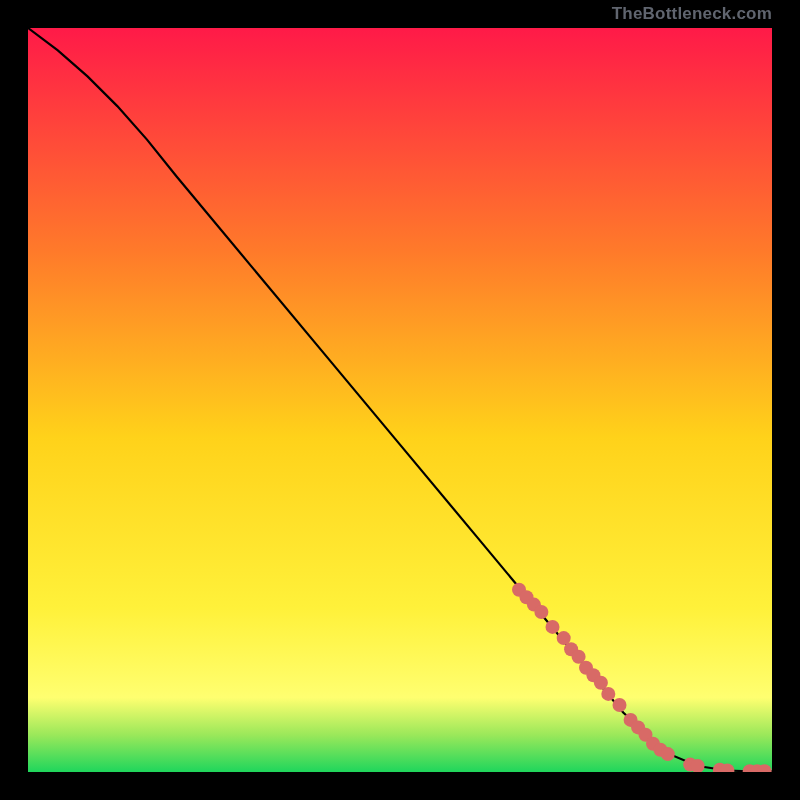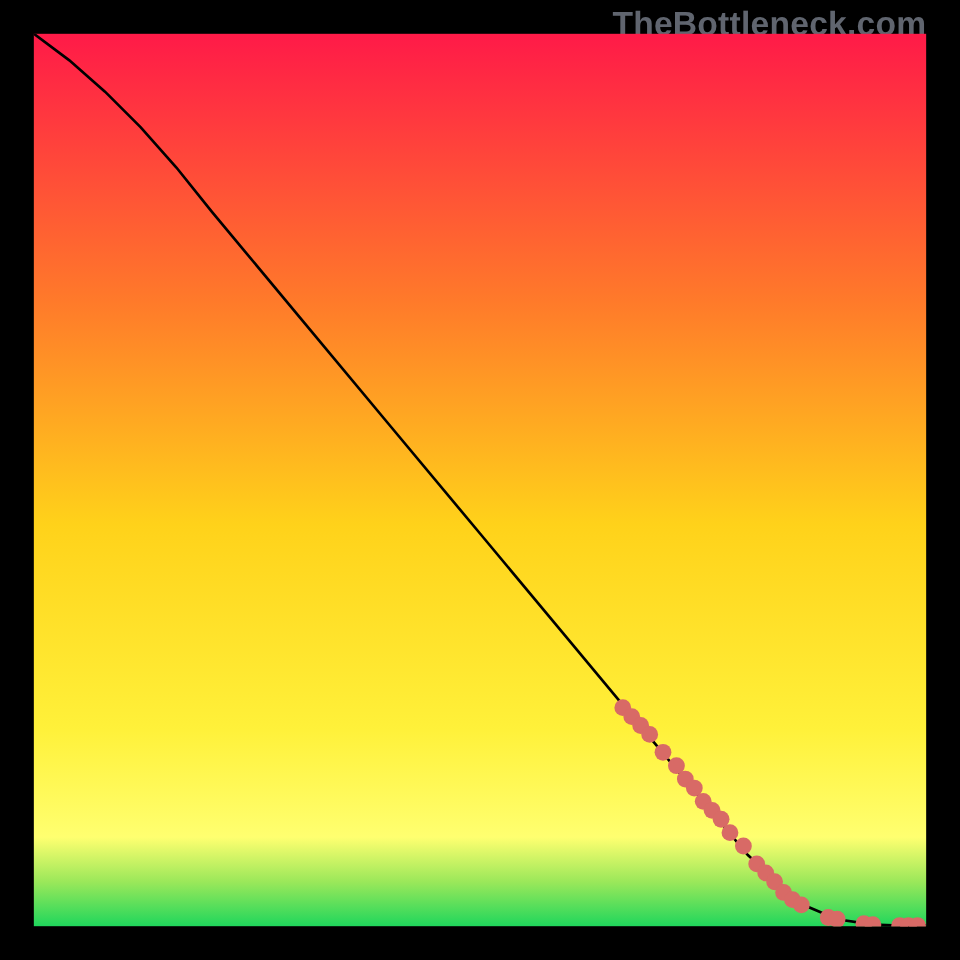--- a/index.html
+++ b/index.html
@@ -21,21 +21,21 @@
     left: 28px;
     top: 28px;
     width: 744px;
     height: 744px;
   }
   .watermark {
     position: absolute;
     top: 4px;
     right: 28px;
     font-family: Arial, Helvetica, sans-serif;
-    font-size: 28px;
+    font-size: 17px;
     font-weight: 600;
     color: #60656f;
     letter-spacing: 0.2px;
   }
   svg { display: block; }
 </style>
 </head>
 <body>
 
 <div class="frame">

